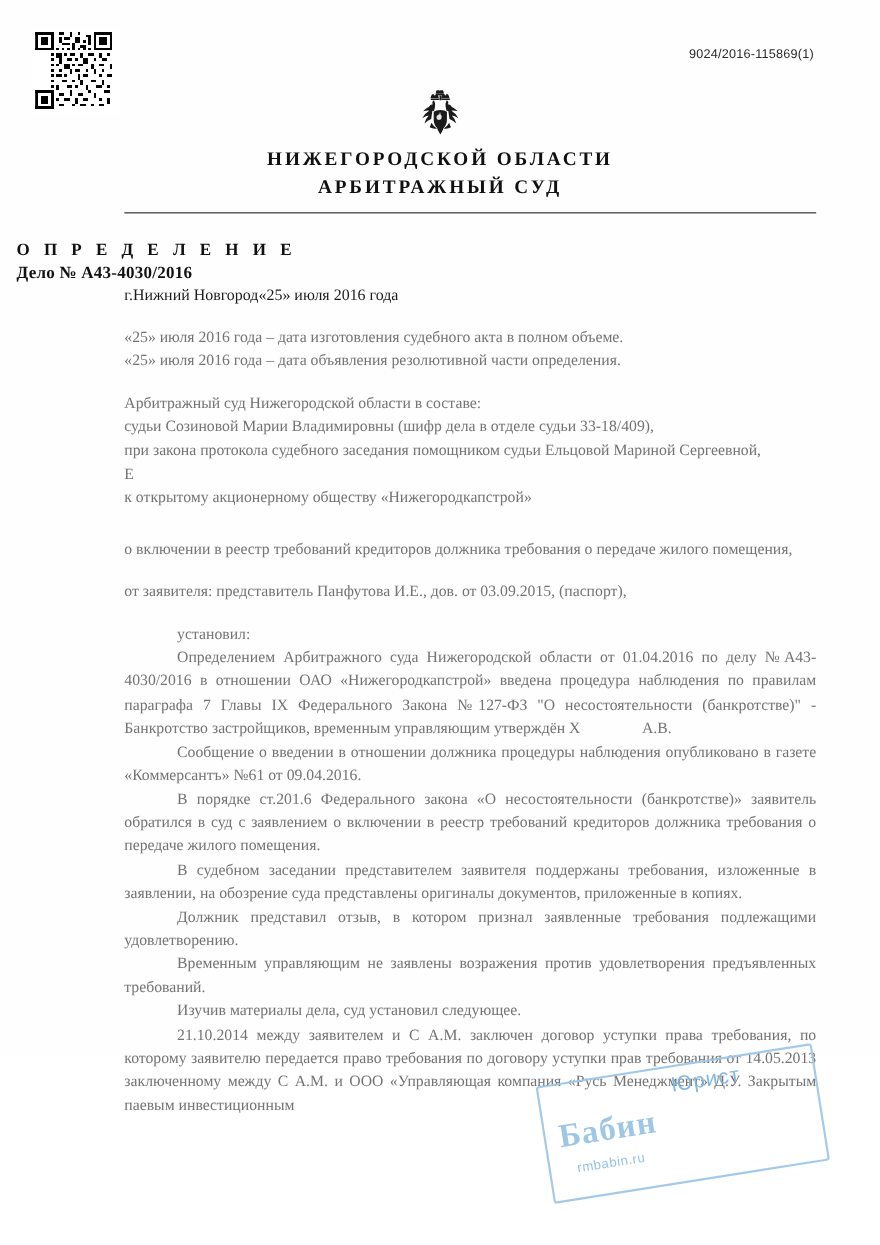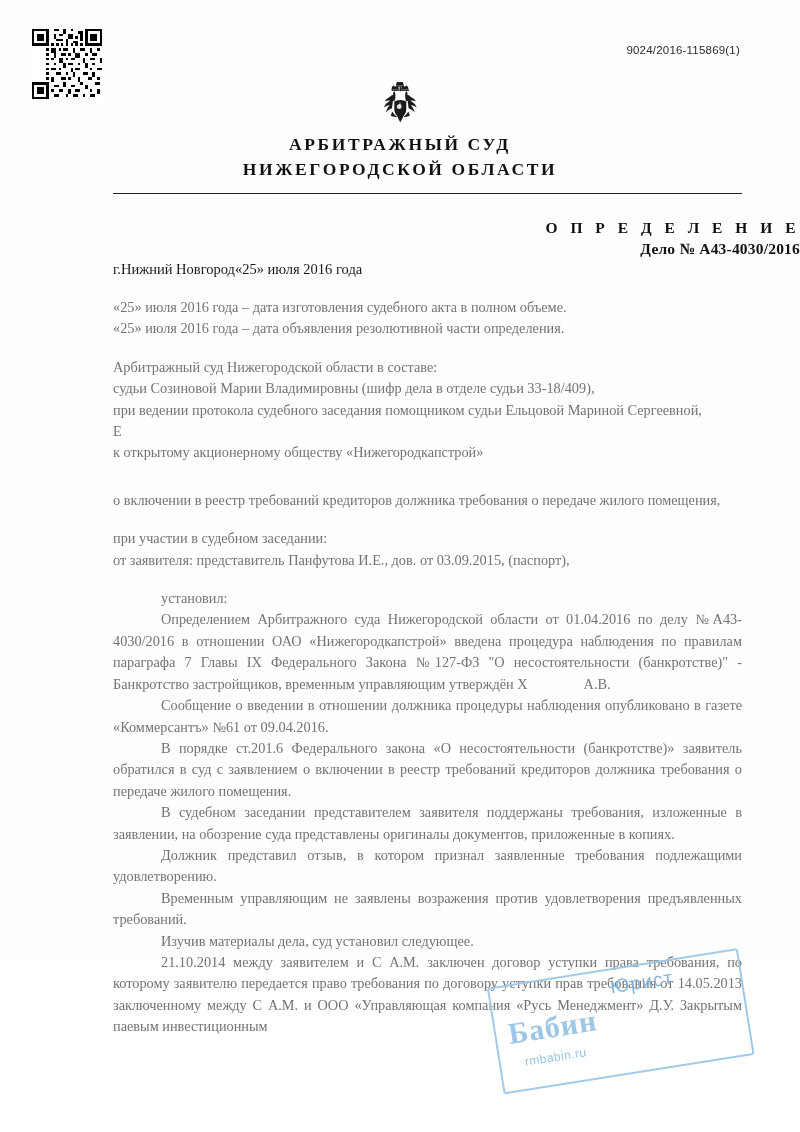--- a/index.html
+++ b/index.html
@@ -78,21 +78,21 @@
     right: 58px;
     top: 193px;
     border-top: 1.6px solid #222;
   }
 
   
   .title-block {
     position: absolute;
     left: 15px; right: 0;
     top: 219px;
-    text-align: right;
+    text-align: left;
   }
   .title-main {
     font-weight: bold;
     font-size: 15.5px;
     letter-spacing: 4.5px;
     color: #111;
   }
   .title-case {
     font-weight: bold;
     font-size: 15.5px;
@@ -323,22 +323,22 @@
       </g>
 
       <g fill="#ffffff">
         <path d="M28 22.6 q1.6-1.4 3 0 q1 1.2 .4 2.8 q-.6 1.6 -2.4 1.6 q-1.8 0 -2.2-1.8 q-.4-1.6 1.2-2.6z" opacity="0.85"></path>
         <rect x="29.6" y="20.4" width="0.8" height="6" opacity="0.85"></rect>
       </g>
     </svg>
   </div>
 
   <div class="court-name">
+    <div>НИЖЕГОРОДСКОЙ ОБЛАСТИ</div>
     <div>АРБИТРАЖНЫЙ СУД</div>
-    <div>НИЖЕГОРОДСКОЙ ОБЛАСТИ</div>
   </div>
 
   <div class="rule"></div>
 
   <div class="title-block">
     <div class="title-main">О П Р Е Д Е Л Е Н И Е</div>
     <div class="title-case">Дело № А43-4030/2016</div>
   </div>
 
   <div class="cityline">
@@ -348,31 +348,30 @@
 
   <div class="body">
 
     <p>«25» июля 2016 года – дата изготовления судебного акта в полном объеме.</p>
     <p>«25» июля 2016 года – дата объявления резолютивной части определения.</p>
 
     <div class="gap-m"></div>
 
     <p>Арбитражный суд Нижегородской области в составе:</p>
     <p>судьи Созиновой Марии Владимировны (шифр дела в отделе судьи 33-18/409),</p>
-    <p class="just">при ведении протокола судебного заседания помощником судьи  Ельцовой Мариной Сергеевной,</p>
+    <p class="just">при закона протокола судебного заседания помощником судьи  Ельцовой Мариной Сергеевной,</p>
     <p>Е</p>
     <p>к открытому акционерному обществу «Нижегородкапстрой»</p>
 
     <div class="gap-l"></div>
 
     <p class="just">о включении в реестр требований кредиторов должника требования о передаче жилого помещения,</p>
 
     <div class="gap-m"></div>
 
-    <p>при участии в  судебном заседании:</p>
     <p>от заявителя: представитель Панфутова И.Е., дов. от 03.09.2015,  (паспорт),</p>
 
     <div class="gap-m"></div>
 
     <p class="indent">установил:</p>
 
     <p class="indent just"><span>Определением Арбитражного суда Нижегородской области от 01.04.2016 по делу №А43-4030/2016 в отношении ОАО «Нижегородкапстрой» введена процедура наблюдения по правилам параграфа 7 Главы IX Федерального Закона №127-ФЗ "О несостоятельности (банкротстве)" - Банкротство застройщиков, временным управляющим утверждён Х</span><span class="nowrap-gap-sm"></span><span>А.В.</span></p>
     <p class="indent just">Сообщение о введении в отношении должника процедуры наблюдения опубликовано в газете «Коммерсантъ» №61 от 09.04.2016.</p>
     <p class="indent just">В порядке ст.201.6 Федерального закона «О несостоятельности (банкротстве)» заявитель обратился в суд с заявлением о включении в реестр требований кредиторов должника требования о передаче жилого помещения.</p>
     <p class="indent just">В судебном заседании представителем заявителя поддержаны требования, изложенные в заявлении, на обозрение суда представлены оригиналы документов, приложенные в копиях.</p>

